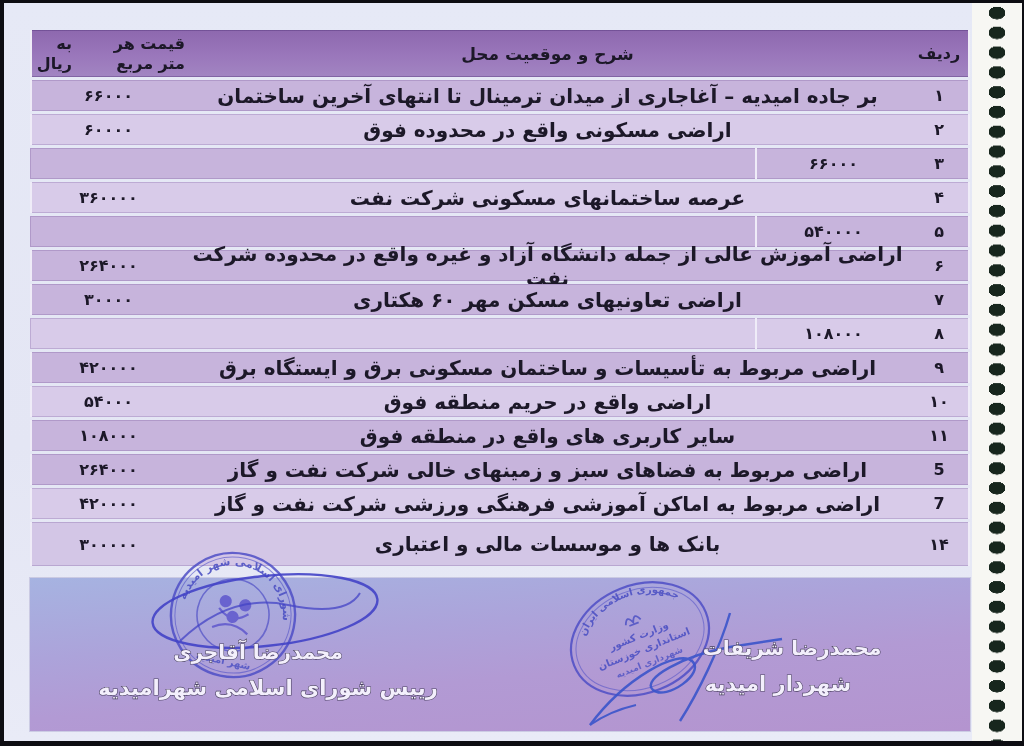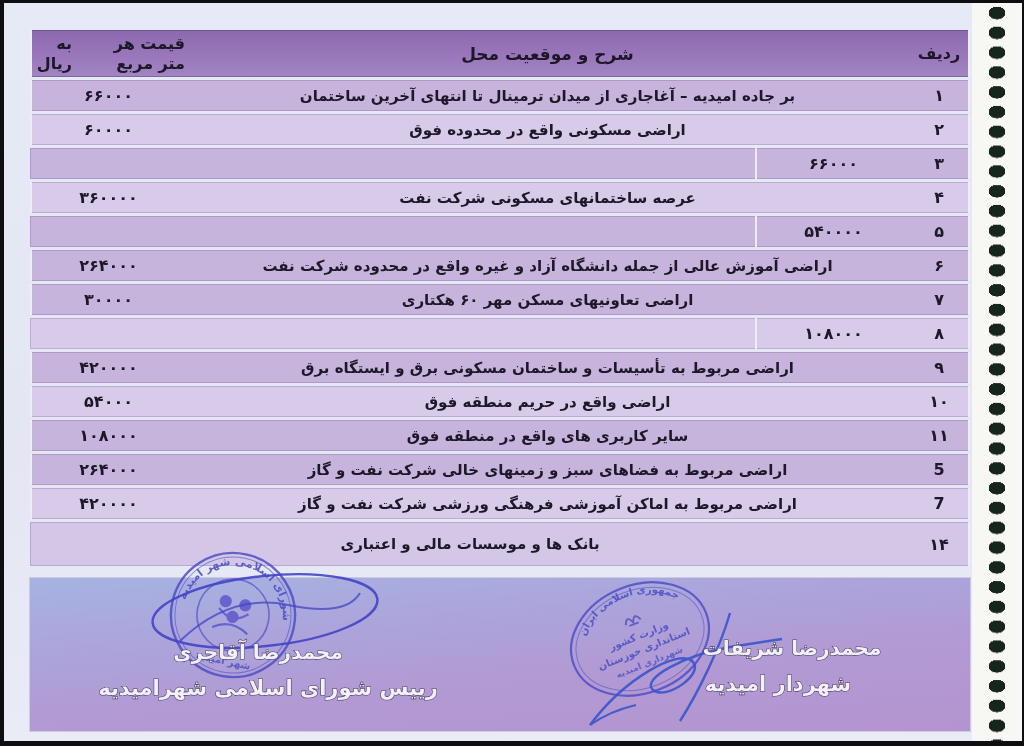--- a/index.html
+++ b/index.html
@@ -21,21 +21,21 @@
   .trow.dark{background:#c7b4dc;}
   .trow.light{background:#d8cbe9;}
   .trow.last{height:44px;background:#d3c6e6;}
   .cell{display:flex;align-items:center;justify-content:center;color:#1c1828;font-weight:700;}
   .c-price{width:155px;border-left:2px solid #efecf8;}
   .c-desc{flex:1;text-align:center;}
   .c-no{width:60px;border-right:2px solid #efecf8;}
   .thead .c-price{flex-direction:row;line-height:1.25;font-size:16px;gap:10px;}
   .thead .c-desc{font-size:17px;}
   .thead .c-no{font-size:16px;}
-  .trow .c-desc{font-size:15px;}
+  .trow .c-desc{font-size:20px;}
   .trow .c-price{font-size:16px;letter-spacing:1px;}
   .trow .c-no{font-size:16px;}
   
   .footerblock{position:absolute;left:26px;top:575px;width:940px;height:153px;
        background:linear-gradient(175deg,#a6b3e1 0%,#aca3da 35%,#b29ad4 60%,#b494cf 100%);
        box-shadow:0 0 0 1px rgba(120,110,170,.25);}
   .sigsvg{position:absolute;left:26px;top:550px;width:940px;height:185px;overflow:visible;}
   .sig-text{paint-order:stroke;stroke:#4a4260;stroke-width:1.2px;fill:#f3effc;font-weight:700;}
   .stamp-ink{fill:none;stroke:#4e4ec6;}
   .stamp-txt{fill:#4e52c4;font-weight:700;}
@@ -115,20 +115,21 @@
           <div class="cell c-price">۲۶۴۰۰۰</div>
         </div>
         <div class="trow light">
           <div class="cell c-no">7</div>
           <div class="cell c-desc">اراضی مربوط به اماکن آموزشی فرهنگی ورزشی شرکت نفت و گاز</div>
           <div class="cell c-price">۴۲۰۰۰۰</div>
         </div>
         <div class="trow last">
           <div class="cell c-no">۱۴</div>
           <div class="cell c-desc">بانک ها و موسسات مالی و اعتباری</div>
+          <div class="cell c-price">۳۰۰۰۰۰</div>
         </div>
       </div>
 
       <div class="footerblock"></div>
 
       <svg class="sigsvg" viewBox="0 0 940 185">
 
         <g transform="rotate(12 203 62)">
           <circle class="stamp-ink" cx="203" cy="62" r="62" stroke-width="2.4" opacity="0.85"></circle>
           <circle class="stamp-ink" cx="203" cy="62" r="58" stroke-width="1" opacity="0.6"></circle>

